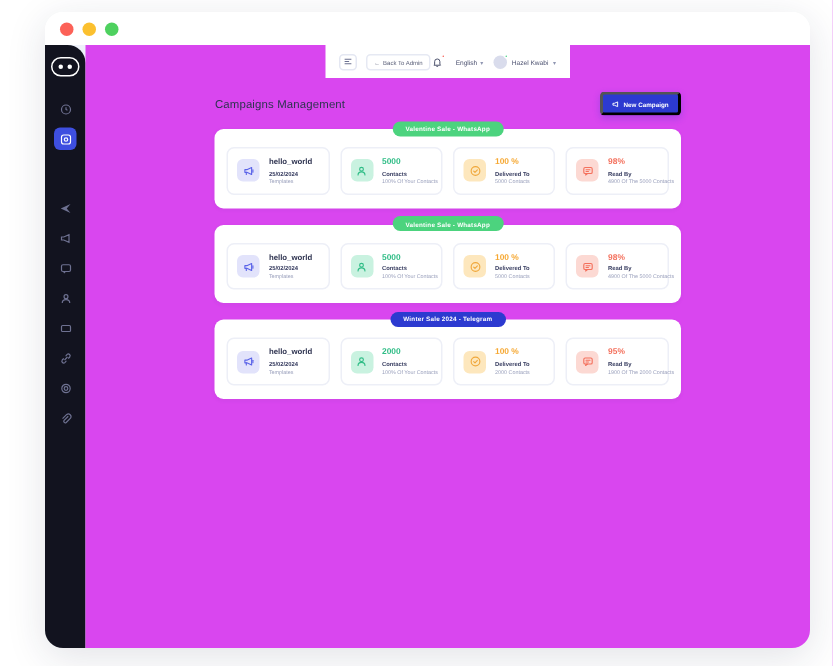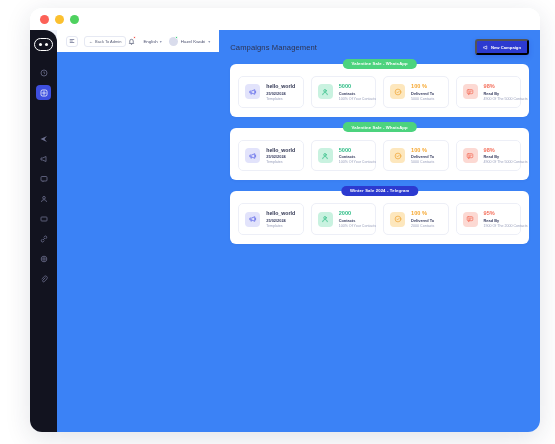--- a/index.html
+++ b/index.html
@@ -66,23 +66,24 @@
     display: flex; align-items: center; justify-content: center;
     color: #6e7191;
   }
   .side-icon svg { width: 8px; height: 8px; display:block; }
   .side-icon.active { background: #3e4fe0; color: #ffffff; }
   .side-gap { height: 26px; }
 
   
   #main {
     flex: 1;
-    display: flex; 
-    background: #3b82f6;
+    display: flex; flex-direction: column;
+    background: #d946ef;
     min-width: 0;
+    align-items: center;
   }
 
   
   #topbar {
     height: 22px;
     background: #ffffff;
     display: flex; align-items: center;
     padding: 0 9px;
     flex: 0 0 22px;
   }

